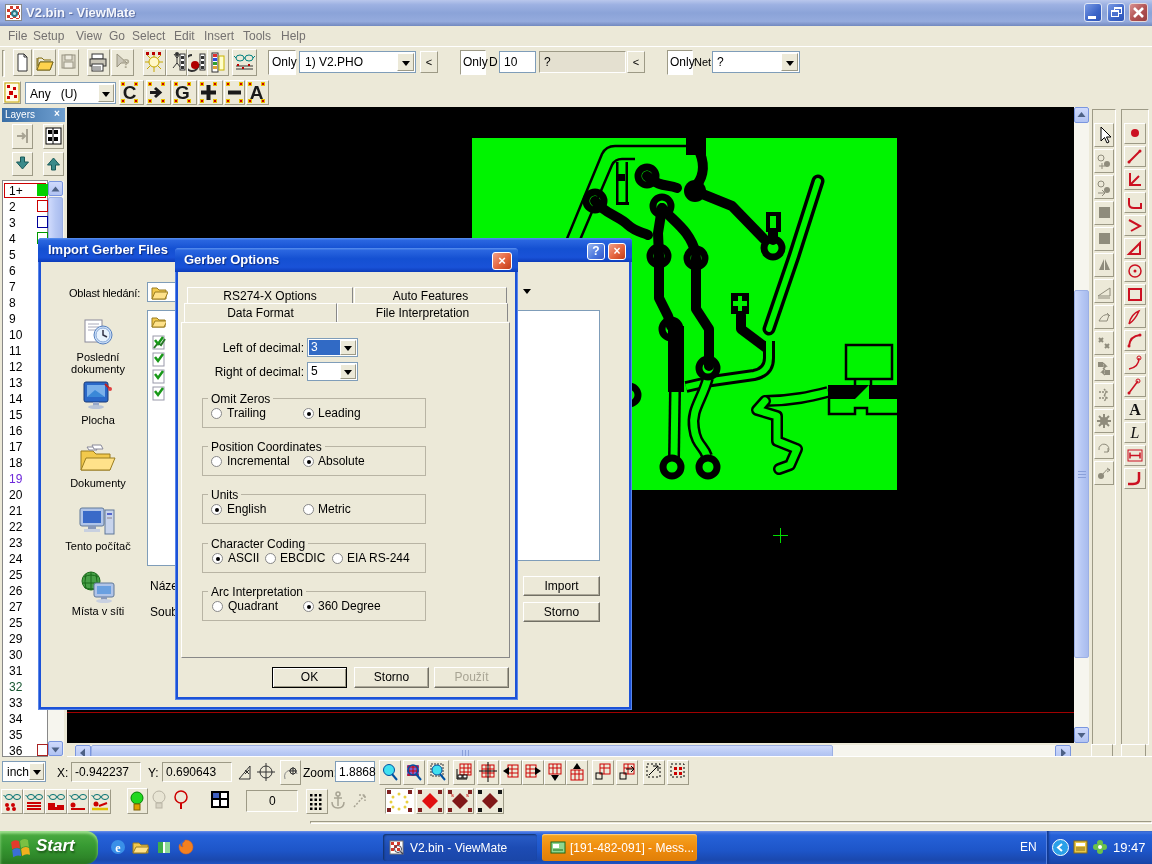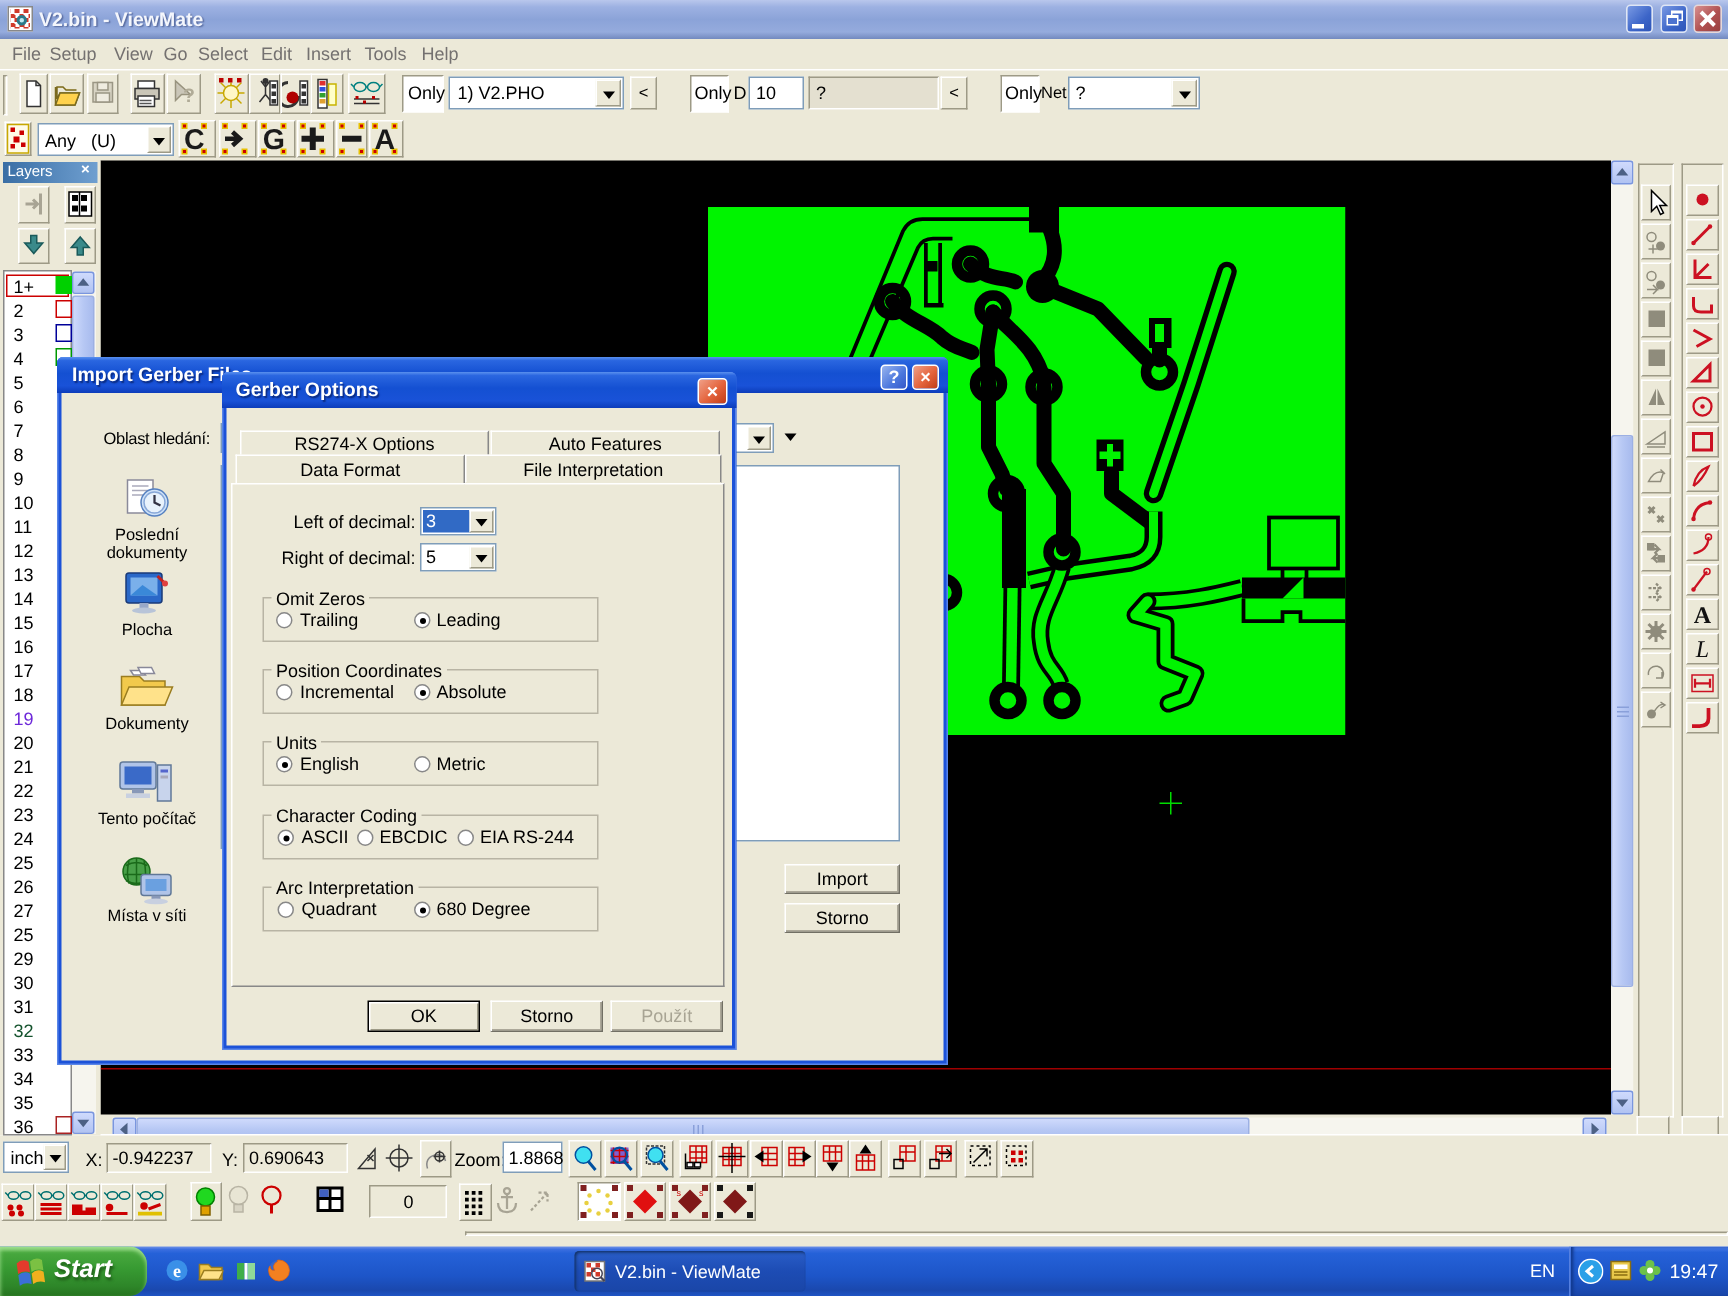--- a/index.html
+++ b/index.html
@@ -888,20 +888,28 @@
           <rect x="2" y="2" width="3" height="3"></rect>
           <rect x="8" y="2" width="3" height="3"></rect>
           <rect x="5" y="5" width="3" height="3"></rect>
           <rect x="2" y="8" width="3" height="3"></rect>
           <rect x="8" y="8" width="3" height="3"></rect>
         </g>
         <circle cx="9" cy="9" r="3.5" fill="none" stroke="#445"></circle>
         <line x1="11.5" y1="11.5" x2="14" y2="14" stroke="#445" stroke-width="1.5"></line>
       </svg>
     <span class="a" style="left:27px;top:7px;">V2.bin - ViewMate</span>
+  </div>
+  <div class="a" style="left:542px;top:3px;width:155px;height:27px;border-radius:3px;background:linear-gradient(180deg,#f5a623,#ef8c0e 50%,#e07f08);box-shadow:inset 0 1px 1px #ffd080;color:#fff;font-size:12px;">
+    <svg class="a" style="left:8px;top:6px;" width="16" height="14">
+        <rect x="1" y="2" width="14" height="11" fill="#8fd78f" stroke="#1a6a1a"></rect>
+        <rect x="3" y="4" width="6" height="4" fill="#fff"></rect>
+        <line x1="3" y1="10" x2="13" y2="10" stroke="#1a6a1a"></line>
+      </svg>
+    <span class="a" style="left:28px;top:7px;">[191-482-091] - Mess...</span>
   </div>
 
   <span class="a" style="left:1020px;top:9px;color:#fff;font-size:12px;">EN</span>
   <div class="a" style="left:1046px;top:0;width:106px;height:33px;background:linear-gradient(180deg,#4e7ee8 0%,#2561d8 12%,#1d55c8 60%,#1a48ae 92%);border-left:1px solid #5580e0;box-shadow:inset 2px 0 2px #123a90;">
     <svg class="a" style="left:5px;top:8px;" width="17" height="17">
         <circle cx="8.5" cy="8.5" r="8" fill="#2aa0e8" stroke="#fff"></circle>
         <path d="M10,5 l-4,3.5 l4,3.5" stroke="#fff" stroke-width="2" fill="none"></path>
       </svg>
     <svg class="a" style="left:26px;top:8px;" width="16" height="16">
         <rect x="1" y="2" width="13" height="12" fill="#e8c84a" stroke="#8a6d10"></rect>
@@ -1101,21 +1109,21 @@
 
   <div class="a sunk2" style="left:424px;top:72px;width:138px;height:251px;background:#fff;"></div>
 
   <div class="a btn" style="left:485px;top:338px;width:77px;height:20px;text-align:center;font-size:12px;line-height:18px;border-color:#fff #716f64 #716f64 #fff;box-shadow:inset -1px -1px 0 #aca899;">Import</div>
   <div class="a btn" style="left:485px;top:364px;width:77px;height:20px;text-align:center;font-size:12px;line-height:18px;border-color:#fff #716f64 #716f64 #fff;box-shadow:inset -1px -1px 0 #aca899;">Storno</div>
 
   <span class="a" style="left:112px;top:341px;font-size:12px;">Název souboru:</span>
   <span class="a" style="left:112px;top:367px;font-size:12px;">Soubory typu:</span>
 </div>
 
-<div class="a" id="gerberdlg" style="left:148px;top:248px;width:343px;height:380px;font-size:12px;">
+<div class="a" id="gerberdlg" style="left:175px;top:248px;width:343px;height:380px;font-size:12px;">
   <div class="a" style="left:0;top:0;width:343px;height:452px;border-radius:4px 4px 0 0;background:#1c52d8;box-shadow:inset 0 0 0 1px #5a86e8;"></div>
   <div class="a" style="left:0;top:0;width:343px;height:24px;border-radius:4px 4px 0 0;background:linear-gradient(180deg,#5a90ee 0%,#2a66e0 10%,#1450d2 45%,#1952d8 80%,#0c3cba 100%);">
     <span class="a" style="left:9px;top:4px;font-size:13px;font-weight:bold;color:#fff;text-shadow:1px 1px 1px #0a2a80;">Gerber Options</span>
     <div class="a" style="left:317px;top:4px;width:20px;height:18px;border-radius:3px;border:1px solid #fff;background:linear-gradient(135deg,#f0a088,#e4633c 55%,#c03c18);color:#fff;font-size:13px;font-weight:bold;text-align:center;line-height:16px;">×</div>
   </div>
   <div class="a" style="left:3px;top:24px;width:337px;height:425px;background:#ece9d8;"></div>
 
   <div class="a" style="left:12px;top:39px;width:166px;height:17px;background:#ece9d8;border:1px solid;border-color:#fff #888 #ece9d8 #fff;text-align:center;line-height:16px;">RS274-X Options</div>
   <div class="a" style="left:179px;top:39px;width:153px;height:17px;background:#ece9d8;border:1px solid;border-color:#fff #888 #ece9d8 #fff;text-align:center;line-height:16px;">Auto Features</div>
 
@@ -1177,18 +1185,18 @@
   <div class="a" style="left:157px;top:305px;width:11px;height:11px;border-radius:50%;background:#fff;border:1px solid #888;"></div>
   <span class="a" style="left:172px;top:303px;">EIA RS-244</span>
 
   <div class="a" style="left:27px;top:343px;width:224px;height:30px;border:1px solid #b8b4a4;"></div>
   <span class="a" style="left:33px;top:337px;background:#ece9d8;padding:0 3px;">Arc Interpretation</span>
   <div class="a" style="left:37px;top:353px;width:11px;height:11px;border-radius:50%;background:#fff;border:1px solid #888;"></div>
   <span class="a" style="left:53px;top:351px;text-align:right;">Quadrant</span>
   <div class="a" style="left:128px;top:353px;width:11px;height:11px;border-radius:50%;background:#fff;border:1px solid #888;">
       <div class="a" style="left:2.5px;top:2.5px;width:4px;height:4px;border-radius:50%;background:#000;"></div>
     </div>
-  <span class="a" style="left:143px;top:351px;">680 Degree</span>
+  <span class="a" style="left:143px;top:351px;">360 Degree</span>
 
   <div class="a" style="left:97px;top:419px;width:75px;height:21px;background:#ece9d8;border:1px solid #000;box-shadow:inset 1px 1px 0 #fff,inset -1px -1px 0 #9d9a86;text-align:center;line-height:19px;">OK</div>
   <div class="a btn" style="left:179px;top:419px;width:75px;height:21px;text-align:center;line-height:19px;border-color:#fff #716f64 #716f64 #fff;box-shadow:inset -1px -1px 0 #aca899;">Storno</div>
   <div class="a btn" style="left:259px;top:419px;width:75px;height:21px;text-align:center;line-height:19px;color:#a8a494;border-color:#fff #716f64 #716f64 #fff;box-shadow:inset -1px -1px 0 #aca899;">Použít</div>
 </div>
 
 </body></html>

